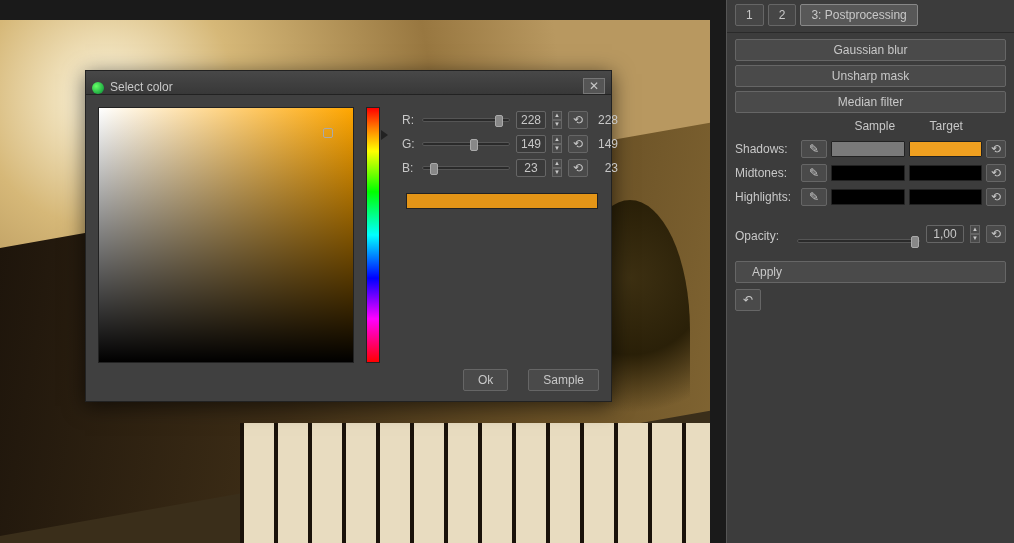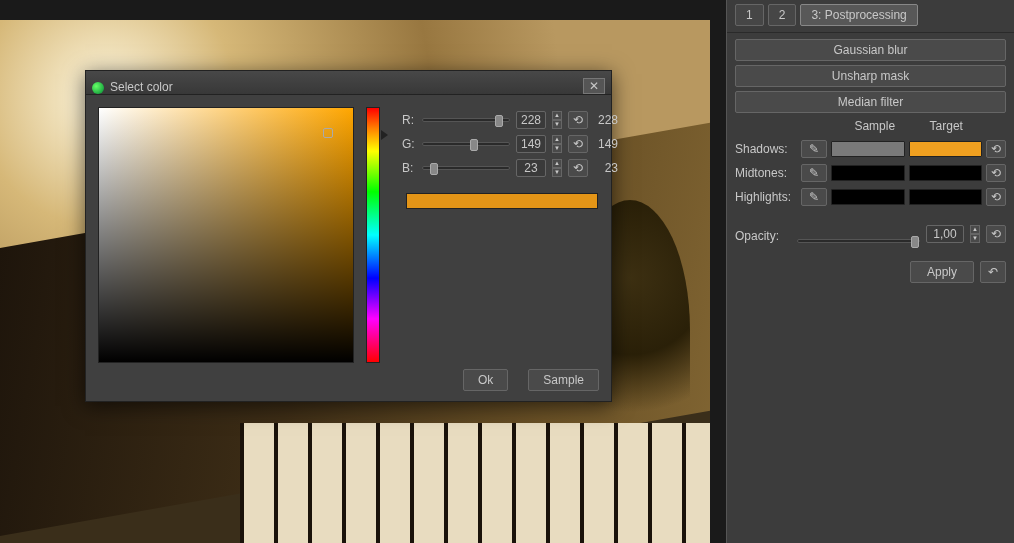--- a/index.html
+++ b/index.html
@@ -43,21 +43,21 @@
   .reset-btn { width: 20px; height: 18px; background: #4a4a4a; border: 1px solid #666; border-radius: 2px; display:flex; align-items:center; justify-content:center; cursor:pointer; }
 
   .op-row { display: flex; align-items: flex-end; gap: 6px; margin-top: 14px; }
   .op-row .olabel { flex: 0 0 56px; }
   .mini-track { flex: 1; height: 4px; background: #2a2a2a; border: 1px solid #555; border-radius: 2px; position: relative; }
   .mini-thumb { position: absolute; top: -4px; width: 8px; height: 12px; background: #888; border: 1px solid #aaa; border-radius: 2px; }
   .num-box { width: 38px; height: 18px; background: #3a3a3a; border: 1px solid #666; border-radius: 2px; text-align: center; line-height: 16px; }
   .spin { width: 10px; height: 18px; display:flex; flex-direction:column; }
   .spin div { flex:1; background:#4a4a4a; border:1px solid #666; font-size:6px; line-height:6px; text-align:center; cursor:pointer; }
 
-  .apply-row { display: flex; justify-content: flex-end; gap: 6px; margin-top: 14px; }
+  .apply-row { display: flex; justify-content: flex-end; gap: 6px; margin-top: 14px; flex-direction: column; }
   .apply-btn { padding: 3px 16px; background: #4a4a4a; border: 1px solid #666; border-radius: 2px; cursor:pointer; }
   .undo-btn { width: 26px; height: 22px; background: #4a4a4a; border: 1px solid #666; border-radius: 2px; display:flex; align-items:center; justify-content:center; cursor:pointer; }
 
   
   #dlg { position: absolute; left: 85px; top: 70px; width: 527px; height: 332px; background: #404040; border: 1px solid #222; box-shadow: 0 4px 20px rgba(0,0,0,.6); }
   #dlg-title { height: 24px; background: linear-gradient(#484848,#383838); display:flex; align-items:flex-end; padding:0 6px; border-bottom:1px solid #222; }
   #dlg-title .tico { width:12px; height:12px; border-radius:50%; background: radial-gradient(circle at 35% 35%, #6f6, #083); margin-right:6px; }
   #dlg-close { margin-left:auto; width:22px; height:16px; background:#555; border:1px solid #777; display:flex; align-items:center; justify-content:center; cursor:pointer; font-size:10px; }
 
   #dlg-body { position: relative; padding: 12px; height: calc(100% - 24px); }

